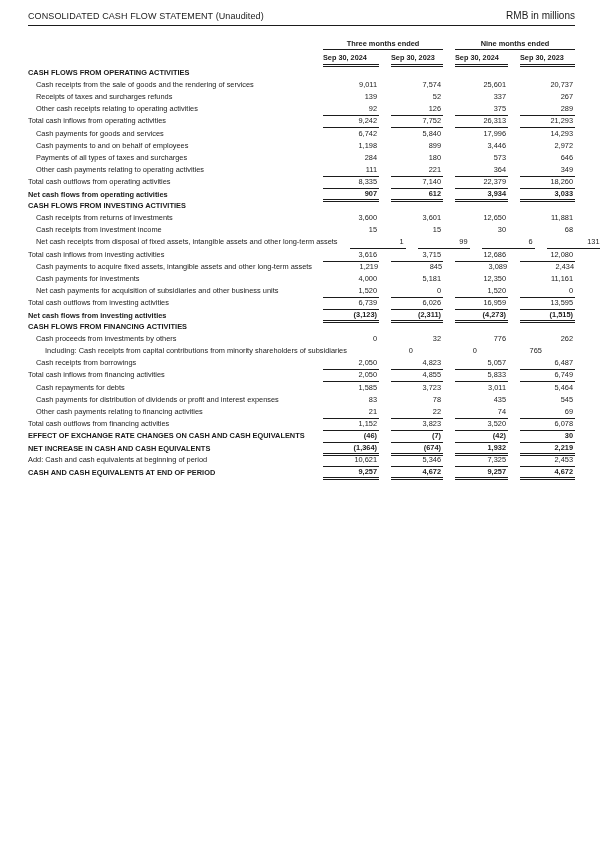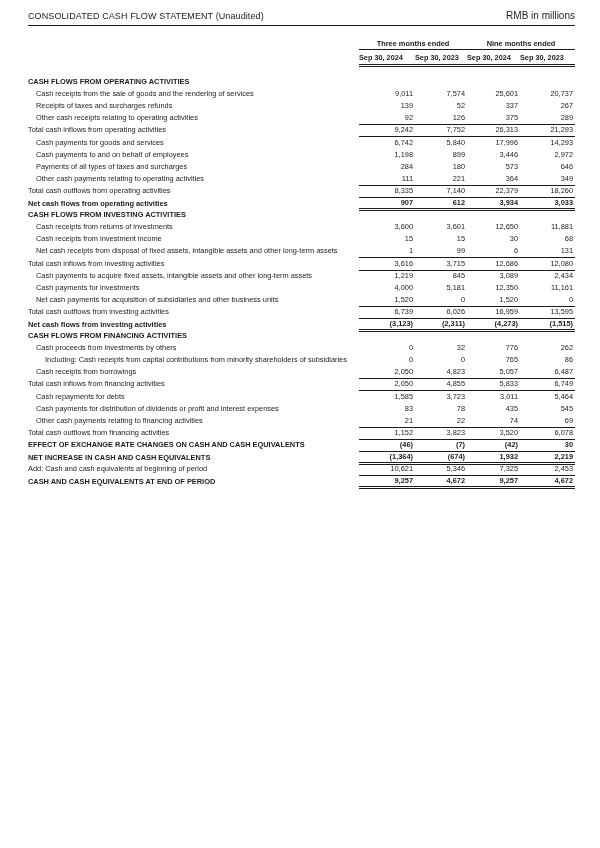--- a/index.html
+++ b/index.html
@@ -3,30 +3,30 @@
 <meta charset="utf-8">
 <style>
   html,body{margin:0;padding:0;}
   body{width:600px;height:848px;background:#f2f2f0;font-family:"Liberation Sans",sans-serif;color:#1b1b1b;}
   .page{width:600px;height:848px;background:#ffffff;box-sizing:border-box;padding:10px 25px 0 28px;}
   
   .titlebar{display:flex;justify-content:space-between;align-items:baseline;border-bottom:1.7px solid #1b1b1b;padding-bottom:4px;}
   .title{font-size:9px;font-weight:400;letter-spacing:.1px;}
   .unit{font-size:10px;font-weight:400;}
   
-  .grid{display:grid;grid-template-columns:1fr 56px 52px 53px 55px;column-gap:0;}
+  .grid{display:grid;grid-template-columns:1fr 56px 52px 53px 55px;column-gap:12px;}
   
   .groups-row{margin-top:13px;}
   .group-cell{text-align:center;font-weight:bold;font-size:7.4px;line-height:9px;border-bottom:1px solid #1b1b1b;padding-bottom:1px;}
   .group-cell.g1{grid-column:2 / span 2;}
   .group-cell.g2{grid-column:4 / span 2;}
   .cols-row{margin-top:1px;}
   .col-cell{text-align:left;font-weight:bold;font-size:7.3px;line-height:10px;border-bottom:3px double #1b1b1b;padding:2px 0 1px 0;}
   
-  .rows{margin-top:10px;}
+  .rows{margin-top:1px;}
   .row{height:12.1px;align-items:end;font-size:7.4px;}
   .row .lab{white-space:nowrap;overflow:visible;line-height:10px;padding-bottom:2px;}
   .row.ind1 .lab{padding-left:8px;}
   .row.ind2 .lab{padding-left:17px;}
   .row.bold{font-weight:bold;}
   .val{height:100%;box-sizing:border-box;display:flex;align-items:flex-end;justify-content:flex-end;padding:0 2px 2px 0;line-height:10px;}
   .val.rule-single{border-bottom:1px solid #1b1b1b;padding-bottom:1px;}
   .val.rule-double{border-bottom:3px double #1b1b1b;padding-bottom:0;}
 </style>
 </head>

